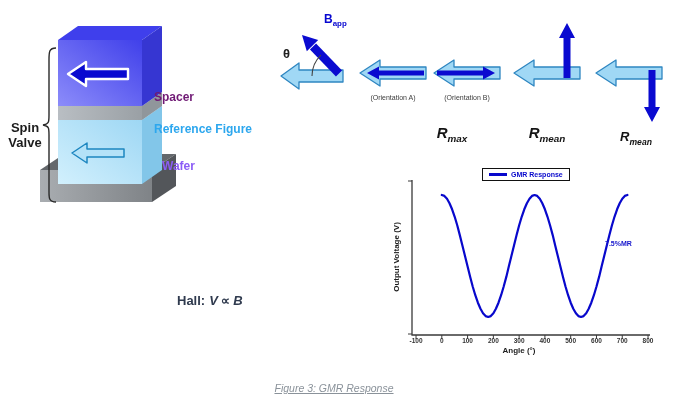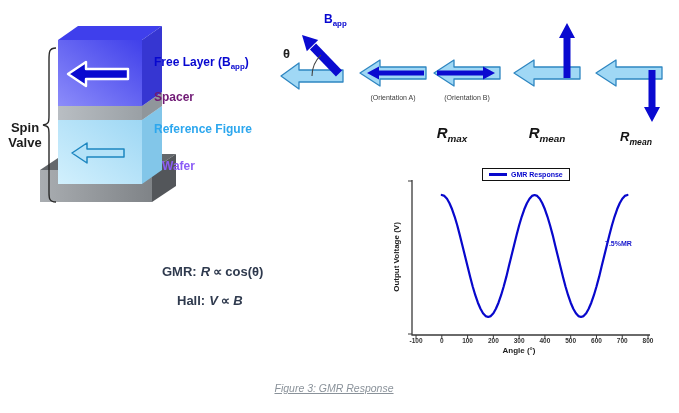--- a/index.html
+++ b/index.html
@@ -133,39 +133,37 @@
           <line x1="596.48" x2="596.48" y1="335" y2="339"></line>
           <line x1="622.26" x2="622.26" y1="335" y2="339"></line>
           <line x1="648.04" x2="648.04" y1="335" y2="339"></line>
         </g>
       <polyline id="gmr-curve" points="441.8,195.0 444.4,195.9 447.0,198.7 449.5,203.2 452.1,209.3 454.7,216.8 457.3,225.5 459.8,235.1 462.4,245.4 465.0,256.0 467.6,266.6 470.2,276.9 472.7,286.5 475.3,295.2 477.9,302.7 480.5,308.8 483.0,313.3 485.6,316.1 488.2,317.0 490.8,316.1 493.4,313.3 495.9,308.8 498.5,302.7 501.1,295.2 503.7,286.5 506.3,276.9 508.8,266.6 511.4,256.0 514.0,245.4 516.6,235.1 519.1,225.5 521.7,216.8 524.3,209.3 526.9,203.2 529.5,198.7 532.0,195.9 534.6,195.0 537.2,195.9 539.8,198.7 542.3,203.2 544.9,209.3 547.5,216.8 550.1,225.5 552.7,235.1 555.2,245.4 557.8,256.0 560.4,266.6 563.0,276.9 565.5,286.5 568.1,295.2 570.7,302.7 573.3,308.8 575.9,313.3 578.4,316.1 581.0,317.0 583.6,316.1 586.2,313.3 588.7,308.8 591.3,302.7 593.9,295.2 596.5,286.5 599.1,276.9 601.6,266.6 604.2,256.0 606.8,245.4 609.4,235.1 611.9,225.5 614.5,216.8 617.1,209.3 619.7,203.2 622.3,198.7 624.8,195.9 627.4,195.0" fill="none" stroke="#0808cc" stroke-width="2.2" stroke-linejoin="round" stroke-linecap="round"></polyline>
     </g>
   </svg>
 
   <div class="abs spinvalve" style="left:2px;top:121px;">Spin Valve</div>
 
-  <div class="abs layer-label free" style="left:154px;top:55px;"><span>Free Layer (B</span><sub>app</sub><span>)</span></div>
 
   <div class="abs layer-label spacer-c" style="left:154px;top:90px;">Spacer</div>
 
   <div class="abs layer-label reference-c" style="left:154px;top:122px;">Reference Figure</div>
 
   <div class="abs layer-label wafer-c" style="left:154px;top:159px;">Wafer</div>
 
   <div class="abs bapp" style="left:324px;top:12px;"><span>B</span><sub>app</sub></div>
   <div class="abs theta" style="left:283px;top:46px;">θ</div>
 
   <div class="abs orient-caption" style="left:353px;top:94px;">(Orientation A)</div>
   <div class="abs orient-caption" style="left:427px;top:94px;">(Orientation B)</div>
 
   <div class="abs rlabel" style="left:412px;top:124px;"><span>R</span><sub>max</sub></div>
   <div class="abs rlabel" style="left:507px;top:124px;"><span>R</span><sub>mean</sub></div>
   <div class="abs rlabel small" style="left:596px;top:129px;"><span>R</span><sub>mean</sub></div>
 
-  <div class="abs eq" style="left:162px;top:264px;"><span class="nm">GMR:</span><i>R</i><span class="op">∝</span><span>cos(θ)</span></div>
   <div class="abs eq" style="left:177px;top:293px;"><span class="nm">Hall:</span><i>V</i><span class="op">∝</span><i>B</i></div>
 
   <div class="abs legend-box" style="left:482px;top:168px;">
     <div class="legend-line"></div>
     <span class="legend-text">GMR Response</span>
   </div>
 
   <div class="abs ylabel" style="left:396px;top:257px;">Output Voltage (V)</div>
 
   <div id="x-tick-labels">

